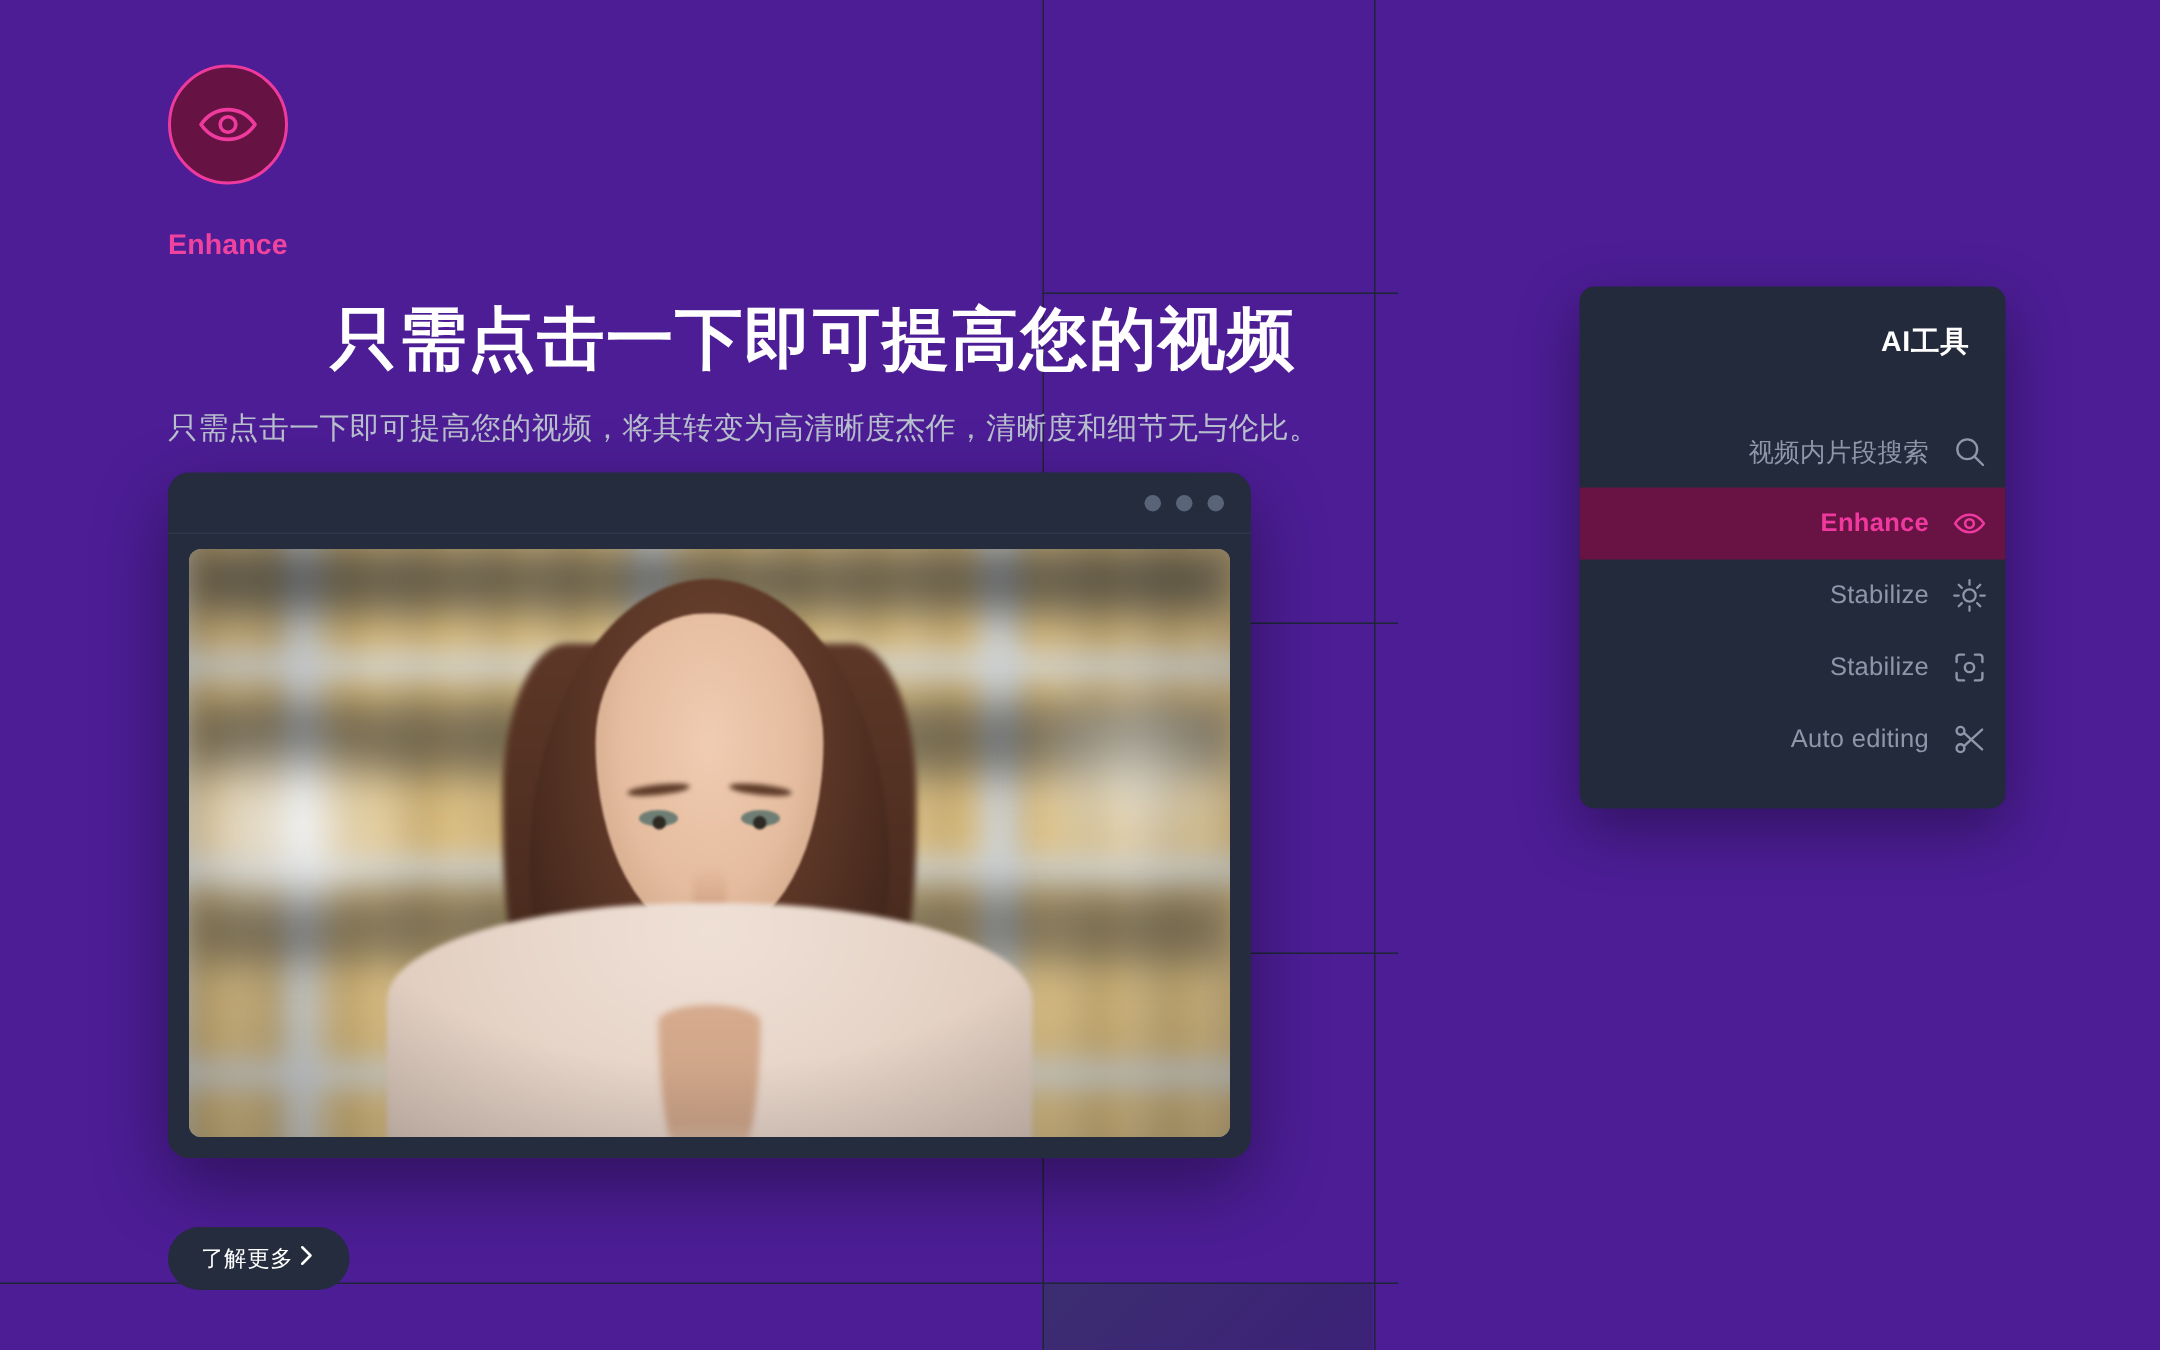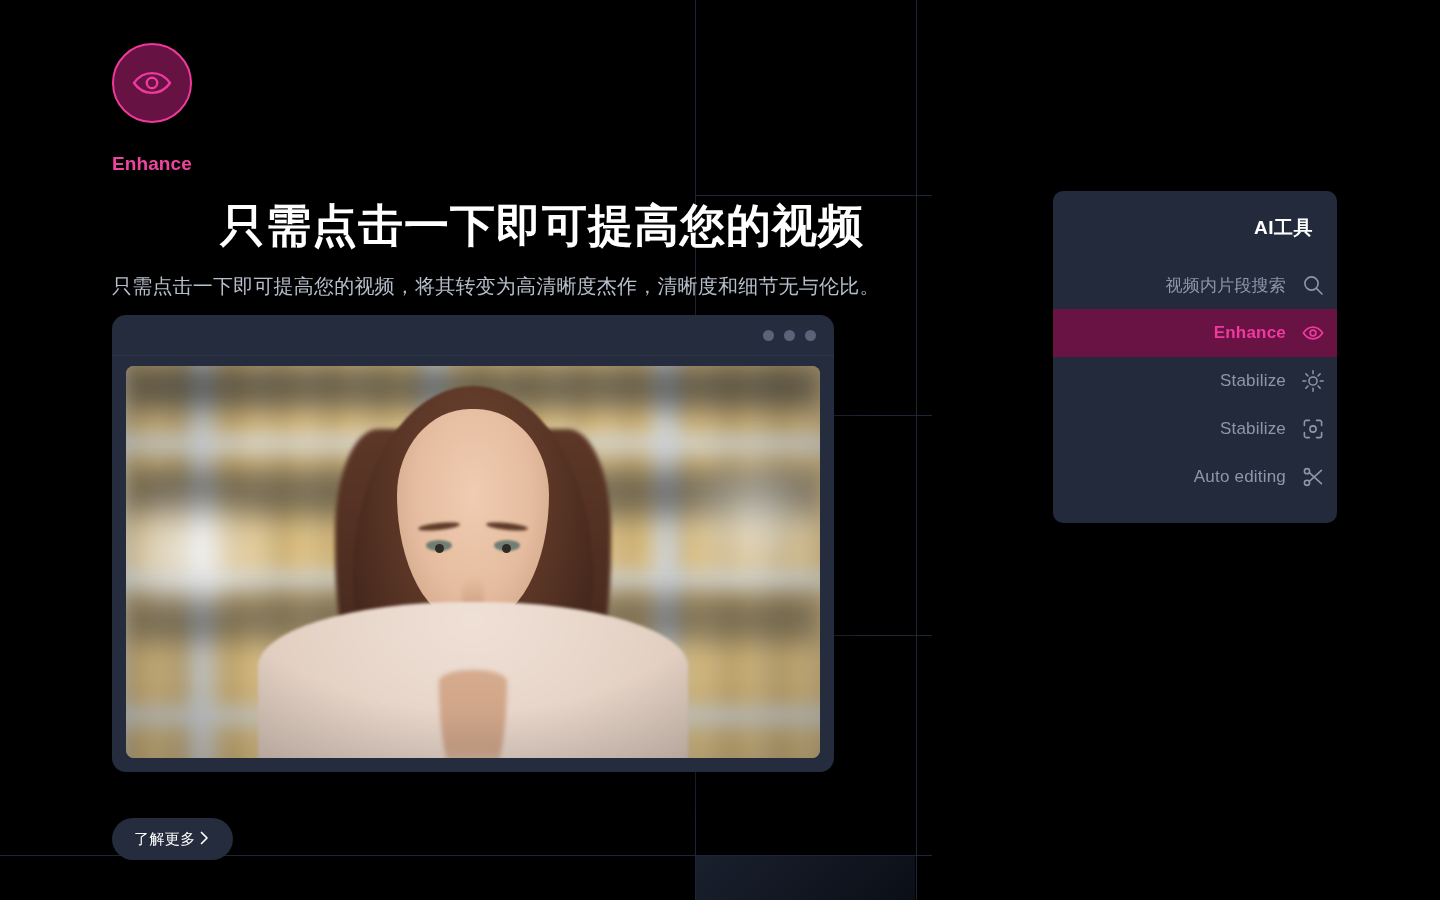--- a/index.html
+++ b/index.html
@@ -2,21 +2,21 @@
 <html><head>
 <meta charset="utf-8">
 <style>
   * { margin:0; padding:0; box-sizing:border-box; }
   html, body {
     width:1440px; height:900px;
     background:#101627;
     font-family:"Liberation Sans","DejaVu Sans",sans-serif;
     overflow:hidden;
   }
-  .page { position:relative; width:1440px; height:900px; background:#000000; }
+  .page { position:relative; width:1440px; height:900px; background:#4c1d95; }
 
   
   .grid { position:absolute; inset:0; pointer-events:none; }
   .grid .v { position:absolute; top:0; bottom:0; width:1px; background:#1d2537; }
   .grid .h { position:absolute; left:0; right:0; height:1px; background:#1d2537; }
   .grid .cell-hi {
     position:absolute;
     background:linear-gradient(135deg, rgba(46,58,84,.55), rgba(31,41,62,.35));
   }
 
@@ -193,21 +193,21 @@
   .tools {
     position:absolute; left:1053px; top:191px;
     width:284px; padding:24px 0 22px;
     background:#222a3c; border-radius:10px;
     box-shadow:0 14px 40px rgba(0,0,0,.35);
     overflow:hidden;
   }
   .tools-title {
     text-align:right; padding:0 24px 0 0;
     font-size:19px; font-weight:700; color:#ffffff;
-    letter-spacing:.5px; margin-bottom:20px;
+    letter-spacing:.5px; margin-bottom:36px;
   }
   .tool-row {
     display:flex; align-items:center; justify-content:flex-end;
     gap:15px; padding:0 12px 0 18px; height:48px;
     cursor:pointer;
   }
   .tool-row .label {
     font-size:17px; color:#8e97a8; letter-spacing:.2px; white-space:nowrap;
   }
   .tool-row .ico { width:24px; height:24px; flex:0 0 24px; display:block; color:#8e97a8; }

